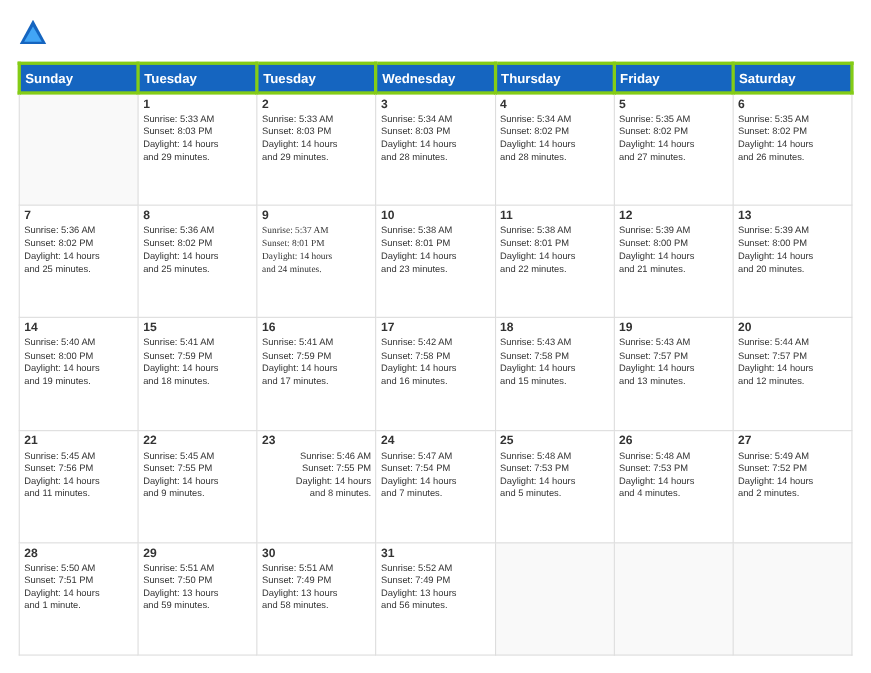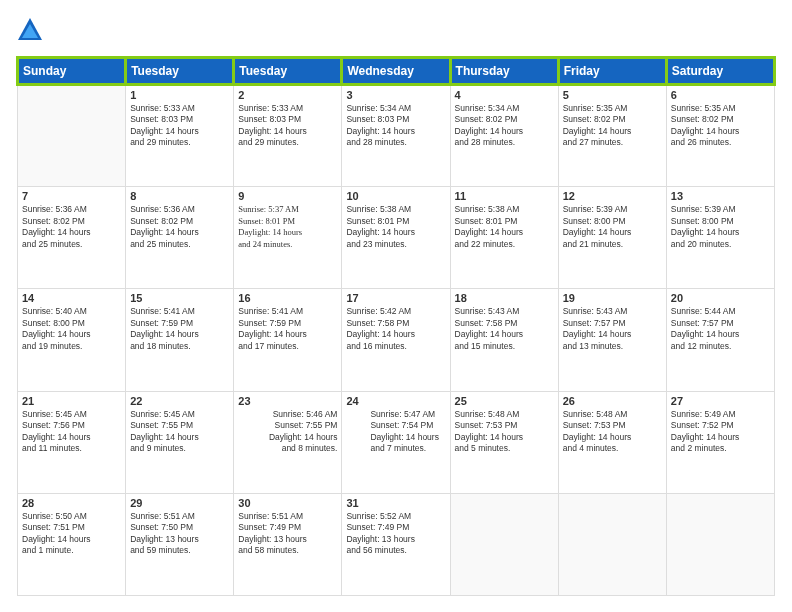--- a/index.html
+++ b/index.html
@@ -289,21 +289,21 @@
           </td>
           <td>
             <span class="day-num">23</span>
             <div class="day-info" style="white-space: pre-line; text-align: right;">Sunrise: 5:46 AM
 Sunset: 7:55 PM
 Daylight: 14 hours
 and 8 minutes.</div>
           </td>
           <td>
             <span class="day-num">24</span>
-            <div class="day-info" style="white-space: pre-line; margin-left: 24px;">Sunrise: 5:47 AM
+            <div class="day-info" style="white-space: pre-line;">Sunrise: 5:47 AM
 Sunset: 7:54 PM
 Daylight: 14 hours
 and 7 minutes.</div>
           </td>
           <td>
             <span class="day-num">25</span>
             <div class="day-info" style="white-space: pre-line;">Sunrise: 5:48 AM
 Sunset: 7:53 PM
 Daylight: 14 hours
 and 5 minutes.</div>

